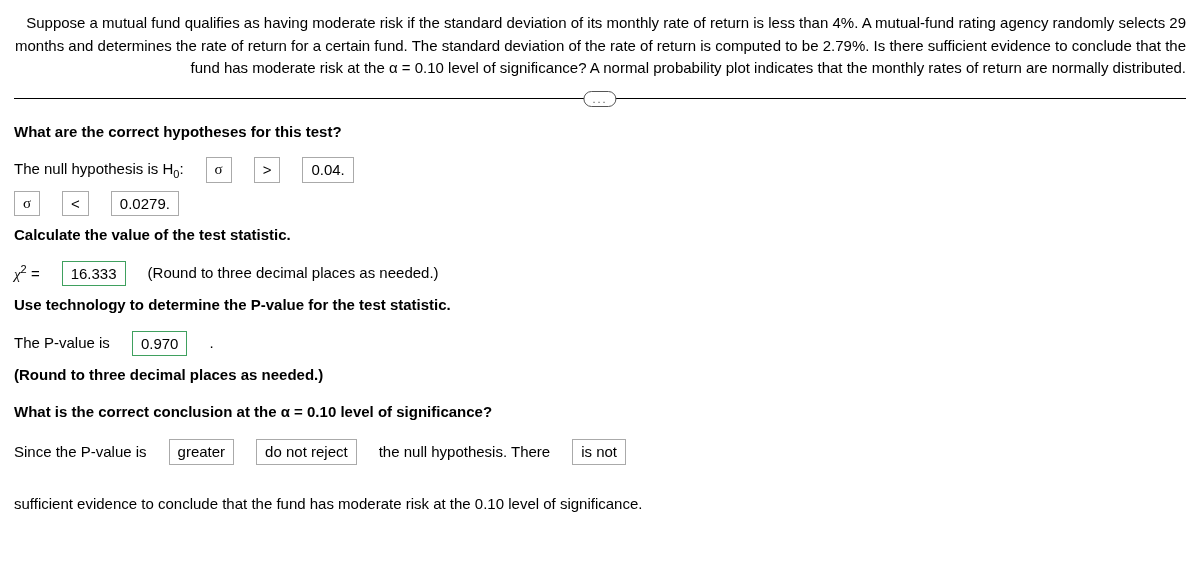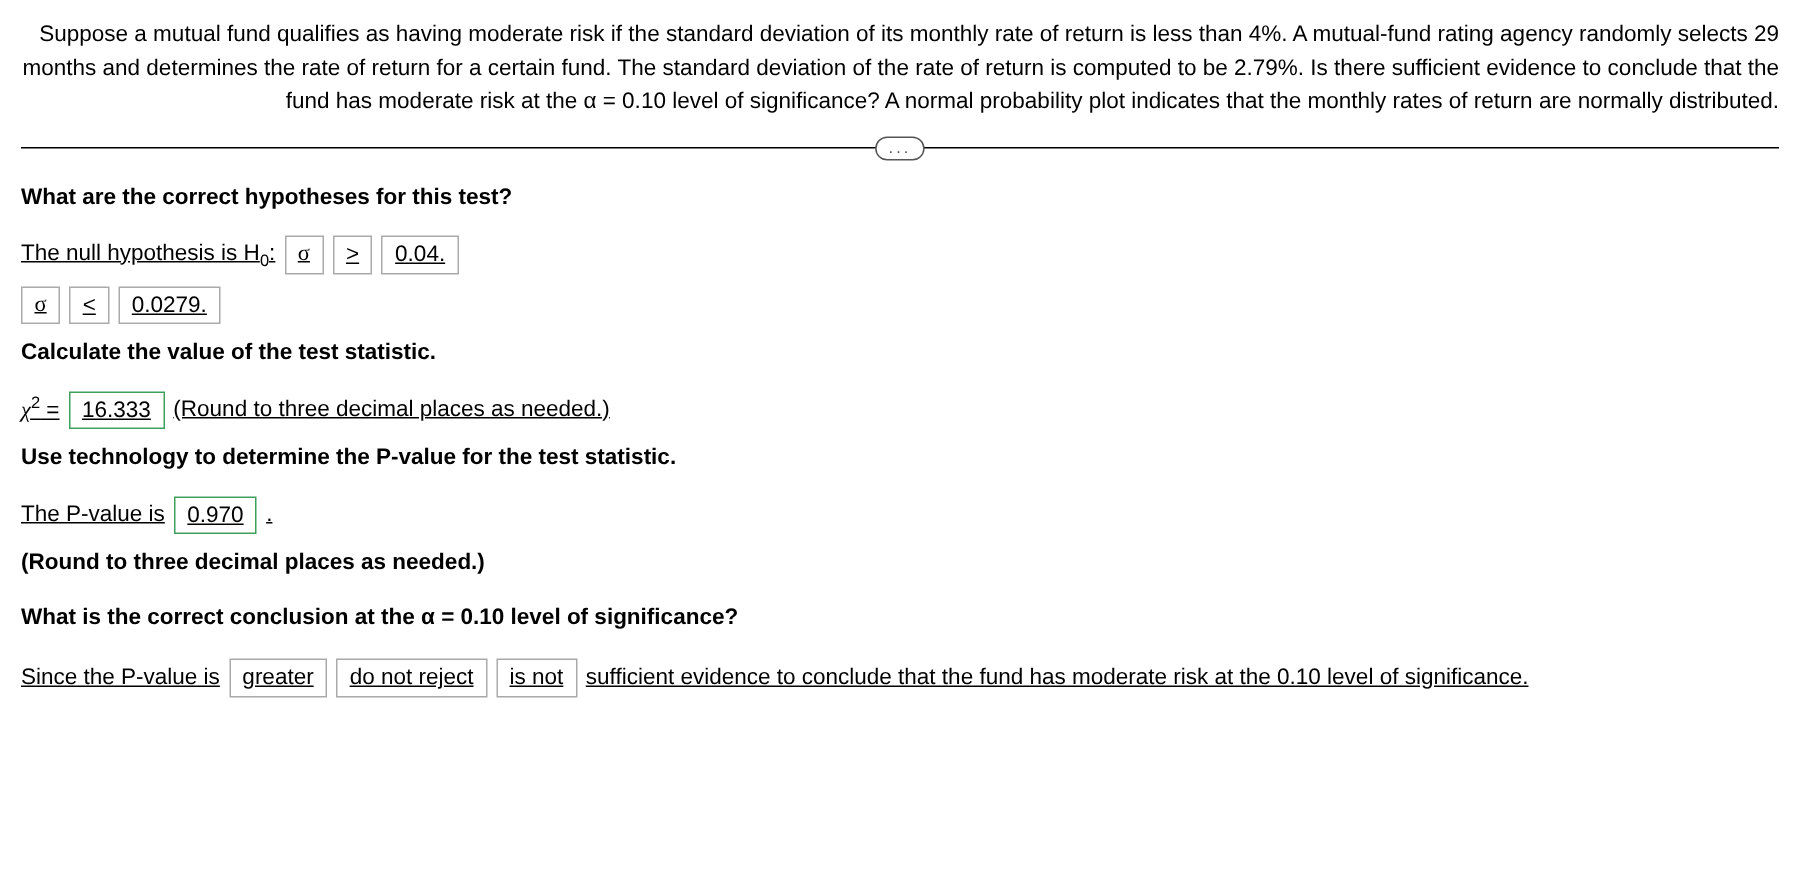--- a/index.html
+++ b/index.html
@@ -41,23 +41,22 @@
       height: 16px;
     }
     .section {
       margin-bottom: 14px;
       font-weight: bold;
     }
     .line {
       display: flex;
       align-items: center;
       flex-wrap: wrap;
-      gap: 6px;
+      gap: 22px;
       margin-bottom: 8px;
-      text-decoration: underline;
     }
     .field {
       display: inline-block;
       border: 1px solid #aaa;
       padding: 2px 8px;
       min-width: 26px;
       text-align: center;
       background: #fff;
       font-size: 15px;
       line-height: 1.3;
@@ -125,15 +124,16 @@
   <span>.</span>
 </div>
 <div class="section">(Round to three decimal places as needed.)</div>
 
 <div class="section">What is the correct conclusion at the α = 0.10 level of significance?</div>
 
 <div class="line" style="line-height:2;">
   <span>Since the P-value is </span>
   <span class="field">greater</span>
   <span class="field">do not reject</span>
+  <span> the null hypothesis. There </span>
   <span class="field">is not</span>
   <span> sufficient evidence to conclude that the fund has moderate risk at the 0.10 level of significance.</span>
 </div>
 
 </body></html>

